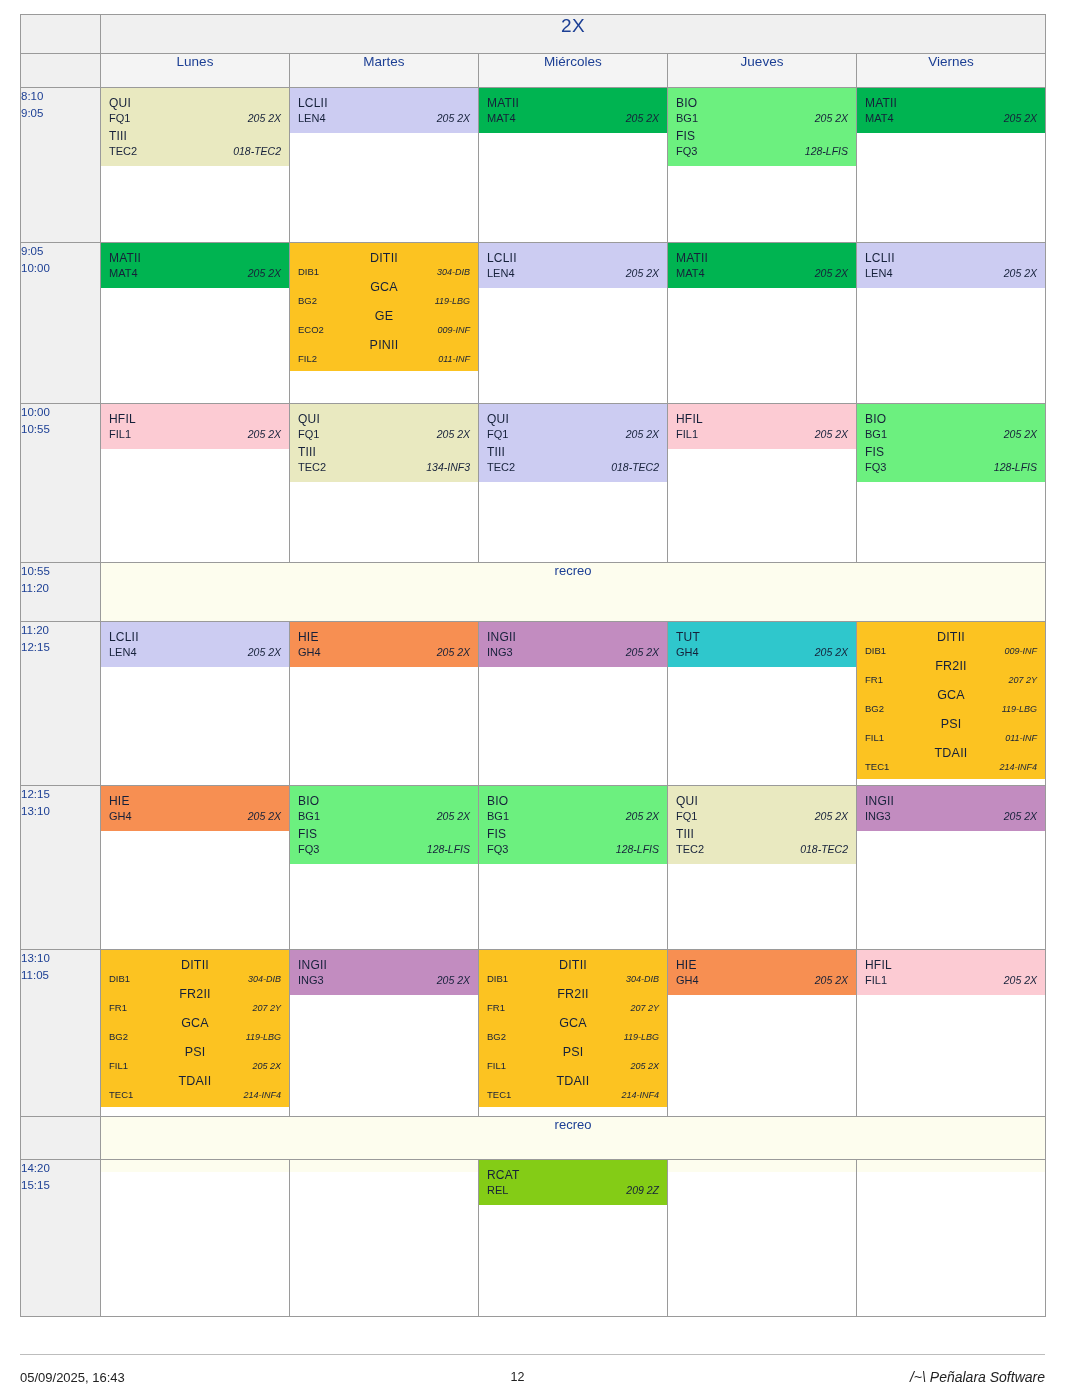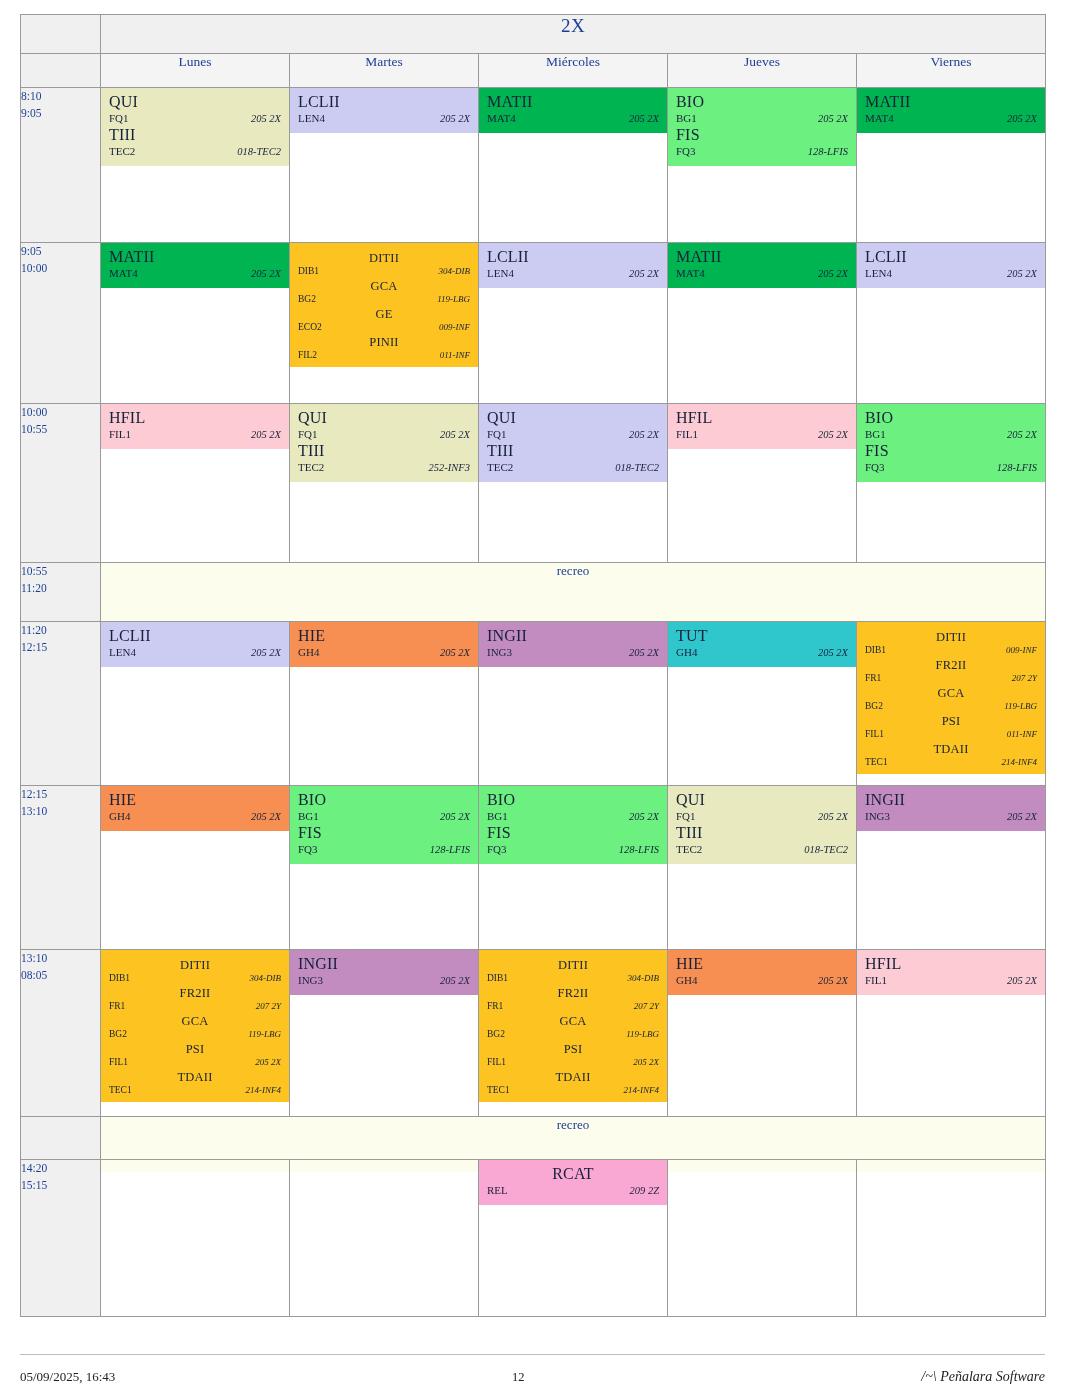--- a/index.html
+++ b/index.html
@@ -13,21 +13,20 @@
     font-family: "Liberation Sans", sans-serif;
     color: #1a1a2e;
     position: relative;
   }
   .page {
     position: relative;
     width: 1065px;
     height: 1399px;
     box-sizing: border-box;
     padding: 14px 20px 0 20px;
-    font-family: Liberation Serif, serif;
   }
   table.schedule {
     border-collapse: collapse;
     table-layout: fixed;
     width: 1025px;
     border: 1px solid #9a9a9a;
   }
   table.schedule td, table.schedule th {
     border: 1px solid #9a9a9a;
     padding: 0;
@@ -76,21 +75,21 @@
   }
   .cellbox.top {
     justify-content: flex-start;
     text-align: center;
   }
   .subj-line {
     display: block;
     line-height: 1.05;
   }
   .subj {
-    font-size: 16px;
+    font-size: 12px;
     color: #16213a;
     letter-spacing: 0.2px;
   }
   .meta {
     display: flex;
     justify-content: space-between;
     align-items: baseline;
     font-size: 11px;
     color: #16213a;
     margin-top: 1px;
@@ -351,21 +350,21 @@
                 <div class="subj-line"><span class="subj">QUI</span></div>
                 <div class="meta">
                   <span class="code">FQ1</span>
                   <span class="room">205 2X</span>
                 </div>
               </div>
               <div>
                 <div class="subj-line"><span class="subj">TIII</span></div>
                 <div class="meta">
                   <span class="code">TEC2</span>
-                  <span class="room">252-INF3</span>
+                  <span class="room">134-INF3</span>
                 </div>
               </div>
             </div>
           </td>
       <td class="slotcell">
             <div class="cellbox" style="background: rgb(204, 204, 242);">
               <div>
                 <div class="subj-line"><span class="subj">QUI</span></div>
                 <div class="meta">
                   <span class="code">FQ1</span>
@@ -589,21 +588,21 @@
                   <span class="room">205 2X</span>
                 </div>
               </div>
             </div>
           </td>
     </tr>
 
     <tr style="height:167px">
       <td class="timecell">
         <div>13:10</div>
-        <div>08:05</div>
+        <div>11:05</div>
       </td>
       <td class="slotcell">
             <div class="cellbox top compact" style="background: rgb(252, 195, 33);">
               <div>
                 <div class="subj-line"><span class="subj">DITII</span></div>
                 <div class="meta">
                   <span class="code">DIB1</span>
                   <span class="room">304-DIB</span>
                 </div>
               </div>
@@ -721,21 +720,21 @@
         <div>14:20</div>
         <div>15:15</div>
       </td>
       <td class="slotcell">
             <div class="cellbox" style="background: rgb(253, 253, 238);"></div>
           </td>
       <td class="slotcell">
             <div class="cellbox" style="background: rgb(253, 253, 238);"></div>
           </td>
       <td class="slotcell">
-            <div class="cellbox" style="background: #f9a8d4; text-align: center;">
+            <div class="cellbox" style="background: #84cc16;">
               <div>
                 <div class="subj-line"><span class="subj">RCAT</span></div>
                 <div class="meta">
                   <span class="code">REL</span>
                   <span class="room">209 2Z</span>
                 </div>
               </div>
             </div>
           </td>
       <td class="slotcell">

